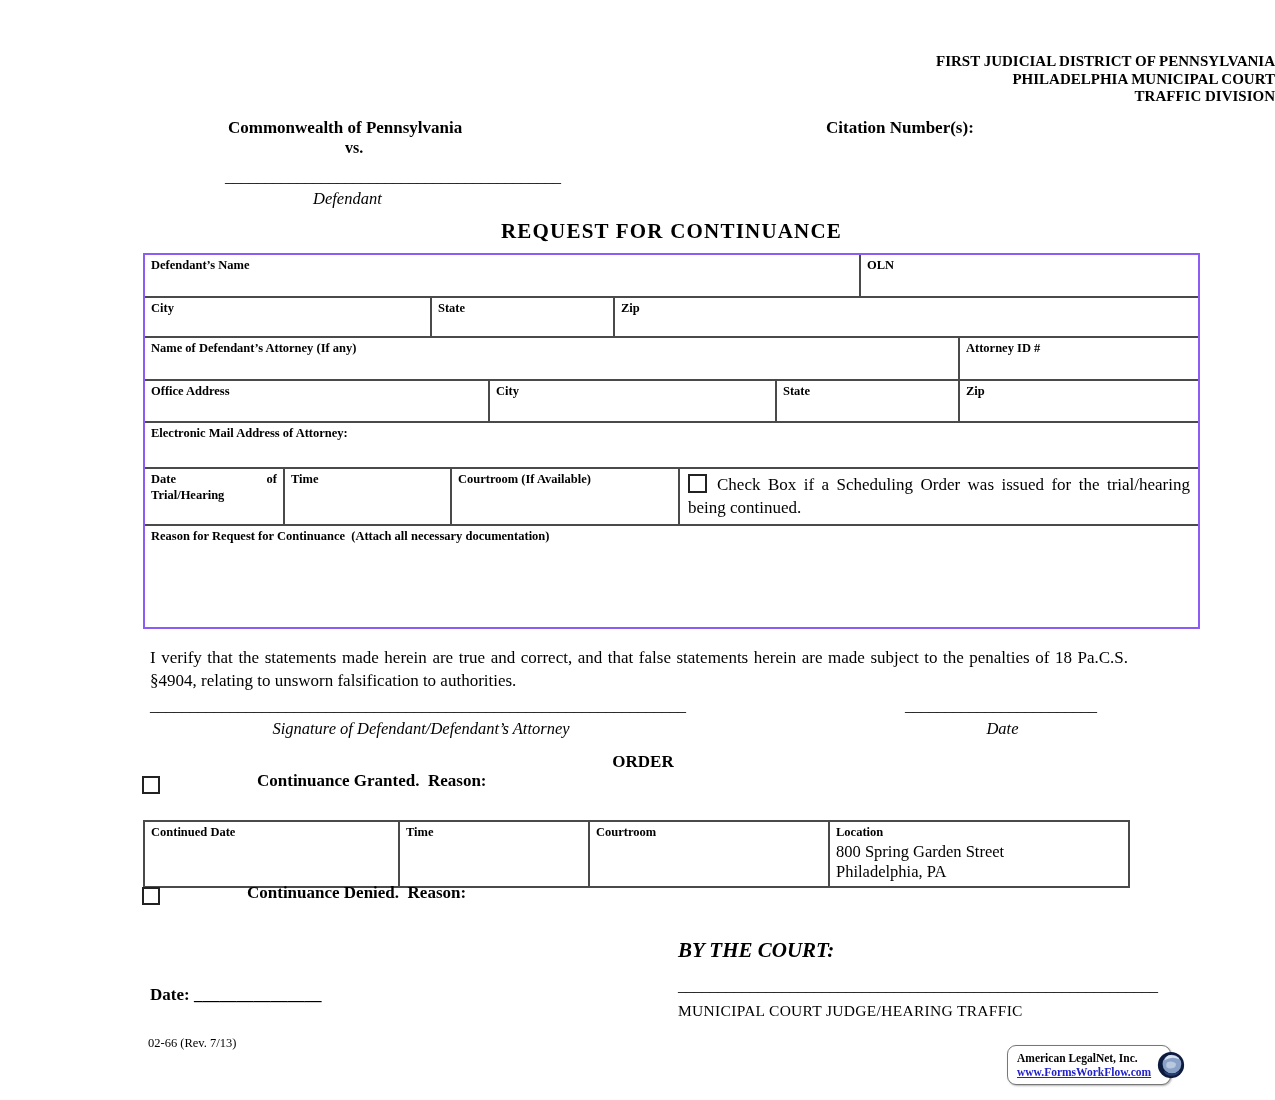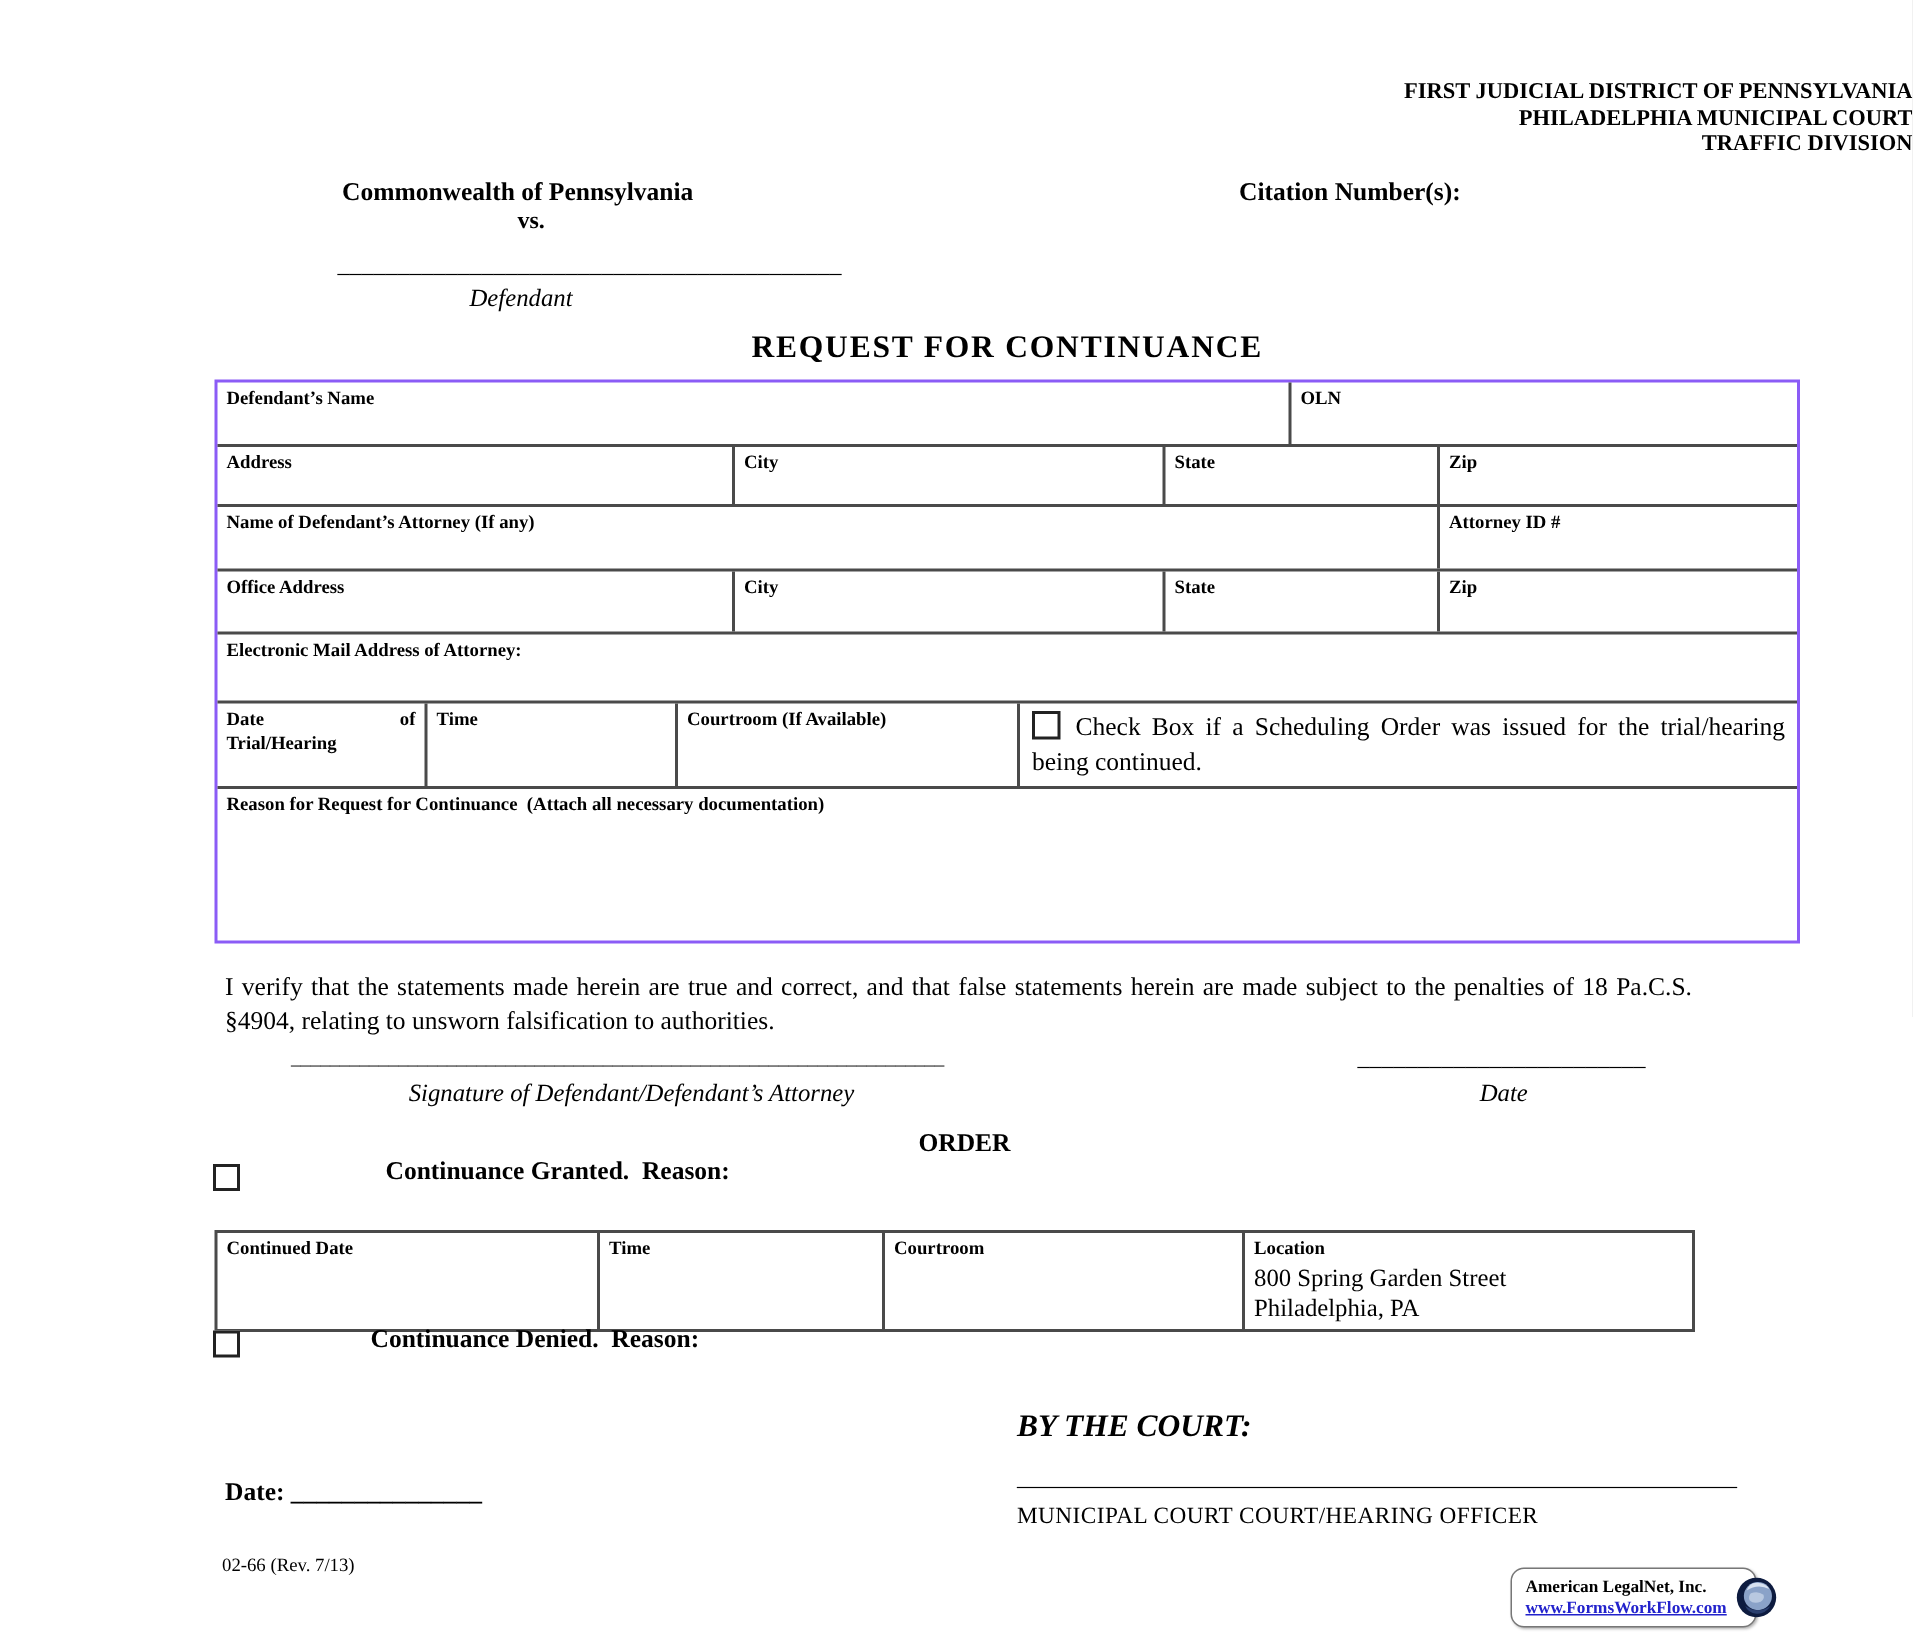--- a/index.html
+++ b/index.html
@@ -80,21 +80,21 @@
     vertical-align:-3px; margin-right:10px;
   }
 
   
   .verification {
     position:absolute; left:150px; top:646px; width:978px;
     font-size:17px; line-height:1.38; text-align:justify;
   }
 
   
-  .sig-line  { position:absolute; left:150px; top:697px; font-size:13px; white-space:nowrap;margin-left:44px; }
+  .sig-line  { position:absolute; left:150px; top:697px; font-size:16px; white-space:nowrap; }
   .sig-label { position:absolute; left:150px; top:719px; width:542px; text-align:center; font-style:italic; font-size:16.5px; }
   .date-line  { position:absolute; left:905px; top:697px; font-size:16px; white-space:nowrap; }
   .date-label { position:absolute; left:905px; top:719px; width:195px; text-align:center; font-style:italic; font-size:16.5px; }
 
   
   .order-title { position:absolute; left:143px; top:752px; width:1000px; text-align:center; font-weight:bold; font-size:17px; }
   .order-checkbox {
     position:absolute; width:18px; height:18px;
     border:2px solid #222; background:#fff;
   }
@@ -156,23 +156,20 @@
   <div class="main-table">
     <div class="trow r1">
       <div class="tcell w-defname">
         <span>Defendant’s Name</span>
       </div>
       <div class="tcell w-oln">
         <span>OLN</span>
       </div>
     </div>
     <div class="trow r2">
-      <div class="tcell w-addr">
-        <span>Address</span>
-      </div>
       <div class="tcell w-city">
         <span>City</span>
       </div>
       <div class="tcell w-state">
         <span>State</span>
       </div>
       <div class="tcell w-zip">
         <span>Zip</span>
       </div>
     </div>
@@ -267,21 +264,21 @@
   <div class="denied-label">Continuance Denied. &nbsp;Reason:</div>
 
   <div class="by-the-court">BY THE COURT:</div>
 
   <div class="order-date">
     <span>Date:</span>
     <span>_______________</span>
   </div>
 
   <div class="judge-line">____________________________________________________________</div>
-  <div class="judge-label">MUNICIPAL COURT COURT/HEARING OFFICER</div>
+  <div class="judge-label">MUNICIPAL COURT JUDGE/HEARING TRAFFIC</div>
 
   <div class="form-number">02-66 (Rev. 7/13)</div>
 
   <div class="vendor-box">
     <div class="vendor-text">
       <div class="vendor-name">American LegalNet, Inc.</div>
       <div class="vendor-url">www.FormsWorkFlow.com</div>
     </div>
     <svg class="vendor-globe" viewBox="0 0 32 32">
       <circle cx="16" cy="16" r="14" fill="#0d1b3f"></circle>

